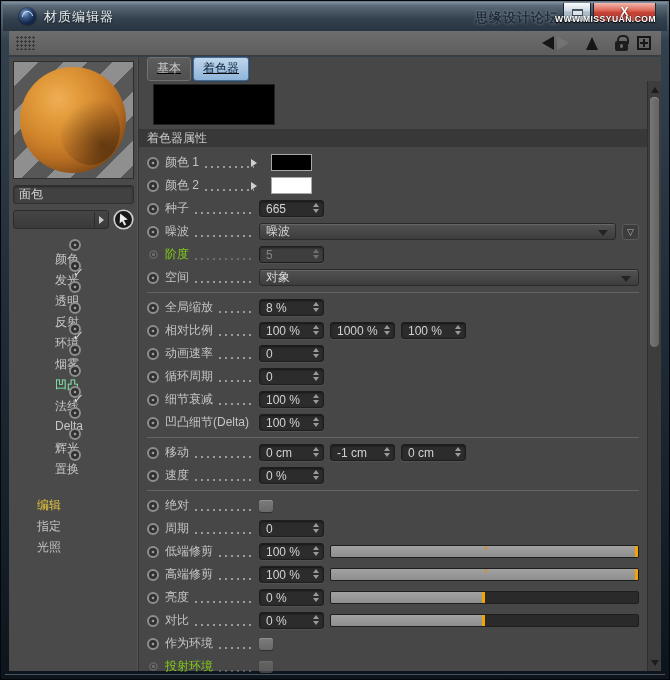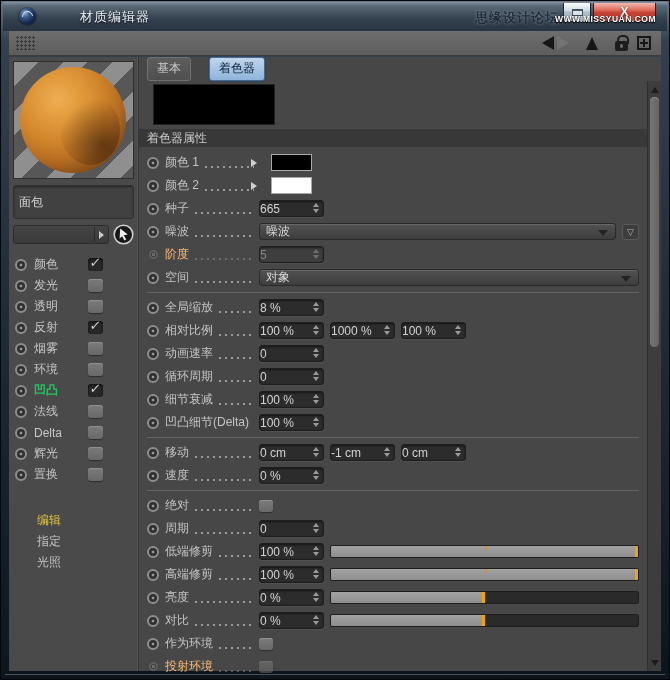--- a/index.html
+++ b/index.html
@@ -9,21 +9,21 @@
   
   .frame { position:absolute; inset:0; background:linear-gradient(180deg,#6a7a88 0%,#33414e 6%,#202c38 45%,#141e28 80%,#0d141b 100%); border:1px solid #02060a; }
   .frame::after { content:""; position:absolute; left:4px; right:4px; bottom:4px; height:1px; background:#7e93a5; opacity:.5; }
 
   
   .titlebar { position:absolute; left:2px; right:2px; top:1px; height:29px; display:flex; align-items:center;
     background:linear-gradient(180deg,#8593a0 0%,#5c6b79 12%,#44525f 38%,#323f4c 62%,#273442 100%); }
   .c4d-icon { width:17px; height:17px; border-radius:50%; margin:0 8px 0 16px; position:relative;
     background:radial-gradient(circle at 35% 30%,#8fb0d8 0%,#3a5a8a 28%,#14294e 62%,#0a1530 100%); box-shadow:0 0 2px #000; }
   .c4d-icon::after { content:""; position:absolute; left:3px; top:3px; width:9px; height:9px; border:1.5px solid rgba(230,238,248,.9); border-radius:50%; border-right-color:transparent; border-bottom-color:transparent; transform:rotate(40deg); }
-  .win-title { color:#e9eef3; font-size:13px; text-shadow:0 1px 2px rgba(0,0,0,.8); letter-spacing:1px;margin-left:36px; }
+  .win-title { color:#e9eef3; font-size:13px; text-shadow:0 1px 2px rgba(0,0,0,.8); letter-spacing:1px; }
   .wm-forum { position:absolute; right:108px; top:7px; color:#232d3a; font-size:13px; font-weight:bold; letter-spacing:1px; text-shadow:0 0 3px rgba(200,215,230,.5); }
   .wm-url { position:absolute; right:11px; top:12px; color:#fff; font-size:8.5px; font-weight:bold; letter-spacing:.5px; text-shadow:0 0 2px #000,0 1px 1px #000; z-index:5; pointer-events:none; }
   .cap-btn { position:absolute; top:1px; height:19px; border:1px solid #1d2733; border-top:none; border-radius:0 0 4px 4px; }
   .btn-min { right:76px; width:28px; background:linear-gradient(180deg,#fdfefe 0%,#ccd8e2 45%,#a9bac8 50%,#c4d2dd 100%); }
   .btn-min .glyph { position:absolute; left:8px; top:6px; width:11px; height:7px; border:1px solid #46525e; border-top:2px solid #46525e; background:rgba(255,255,255,.6); }
   .btn-close { right:11px; width:63px; background:linear-gradient(180deg,#f4b8ae 0%,#dd6a5a 40%,#c23e31 55%,#d4574a 100%); }
   .btn-close .glyph { position:absolute; left:50%; top:2px; transform:translateX(-50%); color:#fff; font-size:12px; font-weight:bold; text-shadow:0 1px 2px rgba(0,0,0,.6); }
 
   
   .toolbar { position:absolute; left:8px; right:8px; top:30px; height:25px; background:linear-gradient(180deg,#6e6e6e,#5d5d5d); border-bottom:1px solid #3c3c3c; display:flex; align-items:center; }
@@ -42,59 +42,59 @@
 
   
   .bodywrap { position:absolute; left:8px; right:8px; top:56px; bottom:8px; display:flex; background:#474747; }
 
   
   .sidebar { width:130px; background:#4a4a4a; border-right:1px solid #333; box-shadow:inset -1px 0 0 #555; padding:4px; display:flex; flex-direction:column; }
   .preview { height:118px; background:repeating-linear-gradient(135deg,#8f8f8f 0 17px,#575757 17px 35px); border:1px solid #2e2e2e; position:relative; overflow:hidden; }
   .sphere { position:absolute; left:6px; top:5px; width:106px; height:106px; border-radius:50%;
     background:radial-gradient(circle at 36% 30%,#efae55 0%,#e39c3c 20%,#d2862c 42%,#b96f22 60%,#8a5018 76%,#59330f 90%,#3f230a 100%); }
   .sphere::after { content:""; position:absolute; right:6px; bottom:8px; width:60px; height:70px; border-radius:50%; background:radial-gradient(circle at 70% 70%,rgba(40,20,5,.55) 0%,rgba(40,20,5,0) 70%); }
-  .mat-name { margin-top:6px; height:19px; width:100%; background:#414141; border:1px solid #303030; border-radius:3px; color:#d9d9d9; font-size:12px; padding:16px 5px; box-shadow:inset 0 1px 2px rgba(0,0,0,.4); font-family:"Liberation Sans",sans-serif; }
+  .mat-name { margin-top:6px; height:19px; width:100%; background:#414141; border:1px solid #303030; border-radius:3px; color:#d9d9d9; font-size:12px; padding:8px 5px; box-shadow:inset 0 1px 2px rgba(0,0,0,.4); font-family:"Liberation Sans",sans-serif; }
   .shader-row { margin-top:5px; display:flex; align-items:center; gap:4px; }
   .shader-dd { flex:1; height:19px; background:linear-gradient(180deg,#454545,#3a3a3a); border:1px solid #2c2c2c; border-radius:3px; position:relative; }
   .shader-dd .mini { position:absolute; right:1px; top:1px; bottom:1px; width:13px; border-left:1px solid #2c2c2c; display:flex; align-items:center; justify-content:center; }
   .shader-dd .mini::after { content:""; width:0; height:0; border-top:4px solid transparent; border-bottom:4px solid transparent; border-left:5px solid #c9c9c9; }
   .picker { width:21px; height:21px; flex:0 0 auto; }
 
   .channels { margin-top:9px; }
-  .ch-row { display:flex; align-items:center; height:21px; padding-left:2px; }
+  .ch-row { display:flex; align-items:center; height:21px; padding-left:2px;flex-direction:column; }
   .radio { width:12px; height:12px; border-radius:50%; border:2px solid #8e8e8e; background:radial-gradient(circle,#9a9a9a 0 1.5px,#303030 1.6px); flex:0 0 auto; }
   .radio.dim { border-color:#5e5e5e; background:radial-gradient(circle,#6a6a6a 0 1.5px,#3a3a3a 1.6px); width:9px; height:9px; margin:0 1.5px; }
   .ch-label { color:#c6c6c6; margin-left:7px; width:46px; }
-  .ch-label.hot { color:#22c55e;font-weight:bold; }
+  .ch-label.hot { color:#86efac; }
   .chk { width:15px; height:13px; border-radius:3px; background:linear-gradient(180deg,#7b7b7b,#686868); box-shadow:inset 0 1px 0 #8f8f8f,0 1px 1px rgba(0,0,0,.4); margin-left:8px; position:relative; }
   .chk.on { background:#282828; box-shadow:inset 0 1px 3px rgba(0,0,0,.7); }
   .chk.on::after { content:"✓"; position:absolute; left:2px; top:-3px; color:#d6d6d6; font-size:13px; font-weight:bold; transform:skewX(-8deg); }
   .nav { margin-top:25px; }
   .nav-item { height:21px; line-height:21px; padding-left:24px; color:#c2c2c2; }
   .nav-item.hot { color:#e2c23c; }
 
   
   .main { flex:1; display:flex; min-width:0; }
   .content { flex:1; min-width:0; position:relative; padding-top:2px; }
-  .tabs { display:flex; gap:18px; padding-left:8px; height:22px; align-items:flex-end; }
+  .tabs { display:flex; gap:2px; padding-left:8px; height:22px; align-items:flex-end;text-decoration:underline; }
   .tab { padding:2px 9px 3px; border-radius:3px; border:1px solid #717171; background:linear-gradient(180deg,#5d5d5d,#4f4f4f); color:#cccccc; }
   .tab.sel { background:linear-gradient(180deg,#c0d6ec,#8fb4da); border-color:#4a6a8c; color:#10243a; box-shadow:0 0 0 1px #2f4560; }
   .tex-preview { margin:3px 0 0 14px; width:122px; height:41px; background:#000; border:1px solid #222; }
   .sect-head { margin-top:4px; height:18px; line-height:18px; background:#383838; color:#c9c9c9; padding-left:8px; }
 
   .rows { padding:4px 8px 0 8px; }
   .prow { display:flex; align-items:center; height:23px; }
   .lblwrap { width:100px; display:flex; align-items:center; flex:0 0 auto; }
   .plabel { color:#c4c4c4; margin-left:6px; white-space:nowrap; }
   .leader { flex:1; height:2px; margin:8px 5px 0 6px; background:repeating-linear-gradient(90deg,#9b9b9b 0 1.6px,transparent 1.6px 6px); min-width:0; }
-  .prow.disabled .plabel { color:#fdba74; }
+  .prow.disabled .plabel { color:#84cc16; }
   .prow.disabled .leader { opacity:.45; }
   .ctrl { display:flex; align-items:center; flex:1; min-width:0; gap:6px; }
 
-  .spin { width:65px; height:17px; background:#2c2c2c; border:1px solid #1e1e1e; border-radius:3px; color:#d2d2d2; display:flex; align-items:center; position:relative; box-shadow:inset 0 1px 2px rgba(0,0,0,.5),0 1px 0 rgba(255,255,255,.06); flex:0 0 auto; }
+  .spin { width:65px; height:17px; background:#2c2c2c; border:1px solid #1e1e1e; border-radius:3px; color:#d2d2d2; display:flex; align-items:center; padding-left:6px; position:relative; box-shadow:inset 0 1px 2px rgba(0,0,0,.5),0 1px 0 rgba(255,255,255,.06); flex:0 0 auto; }
   .spin .arrows { position:absolute; right:4px; top:2px; display:flex; flex-direction:column; gap:2px; }
   .spin .arrows i { display:block; width:0; height:0; border-left:3.5px solid transparent; border-right:3.5px solid transparent; }
   .spin .arrows i.u { border-bottom:4px solid #9a9a9a; }
   .spin .arrows i.d { border-top:4px solid #9a9a9a; }
   .spin.dis { background:#3e3e3e; color:#858585; }
   .spin.dis .arrows i.u { border-bottom-color:#6f6f6f; } .spin.dis .arrows i.d { border-top-color:#6f6f6f; }
 
   .dd { flex:1; height:17px; background:linear-gradient(180deg,#525252,#3d3d3d); border:1px solid #2a2a2a; border-radius:3px; color:#dadada; display:flex; align-items:center; padding:0 6px; position:relative; box-shadow:inset 0 1px 0 rgba(255,255,255,.12); min-width:0; }
   .dd::after { content:""; position:absolute; right:7px; top:6px; width:0; height:0; border-left:5px solid transparent; border-right:5px solid transparent; border-top:6px solid #232323; }
   .dd-extra { width:17px; height:16px; border:1px solid #5a5a5a; border-radius:3px; background:#3c3c3c; color:#b9b9b9; font-size:9px; text-align:center; line-height:15px; flex:0 0 auto; }
@@ -183,26 +183,26 @@
           <span class="ch-label">透明</span>
           <span class="chk"></span>
         </div>
         <div class="ch-row">
           <span class="radio"></span>
           <span class="ch-label">反射</span>
           <span class="chk on"></span>
         </div>
         <div class="ch-row">
           <span class="radio"></span>
+          <span class="ch-label">环境</span>
+          <span class="chk"></span>
+        </div>
+        <div class="ch-row">
+          <span class="radio"></span>
           <span class="ch-label">烟雾</span>
-          <span class="chk"></span>
-        </div>
-        <div class="ch-row">
-          <span class="radio"></span>
-          <span class="ch-label">环境</span>
           <span class="chk"></span>
         </div>
         <div class="ch-row">
           <span class="radio"></span>
           <span class="ch-label hot">凹凸</span>
           <span class="chk on"></span>
         </div>
         <div class="ch-row">
           <span class="radio"></span>
           <span class="ch-label">法线</span>

